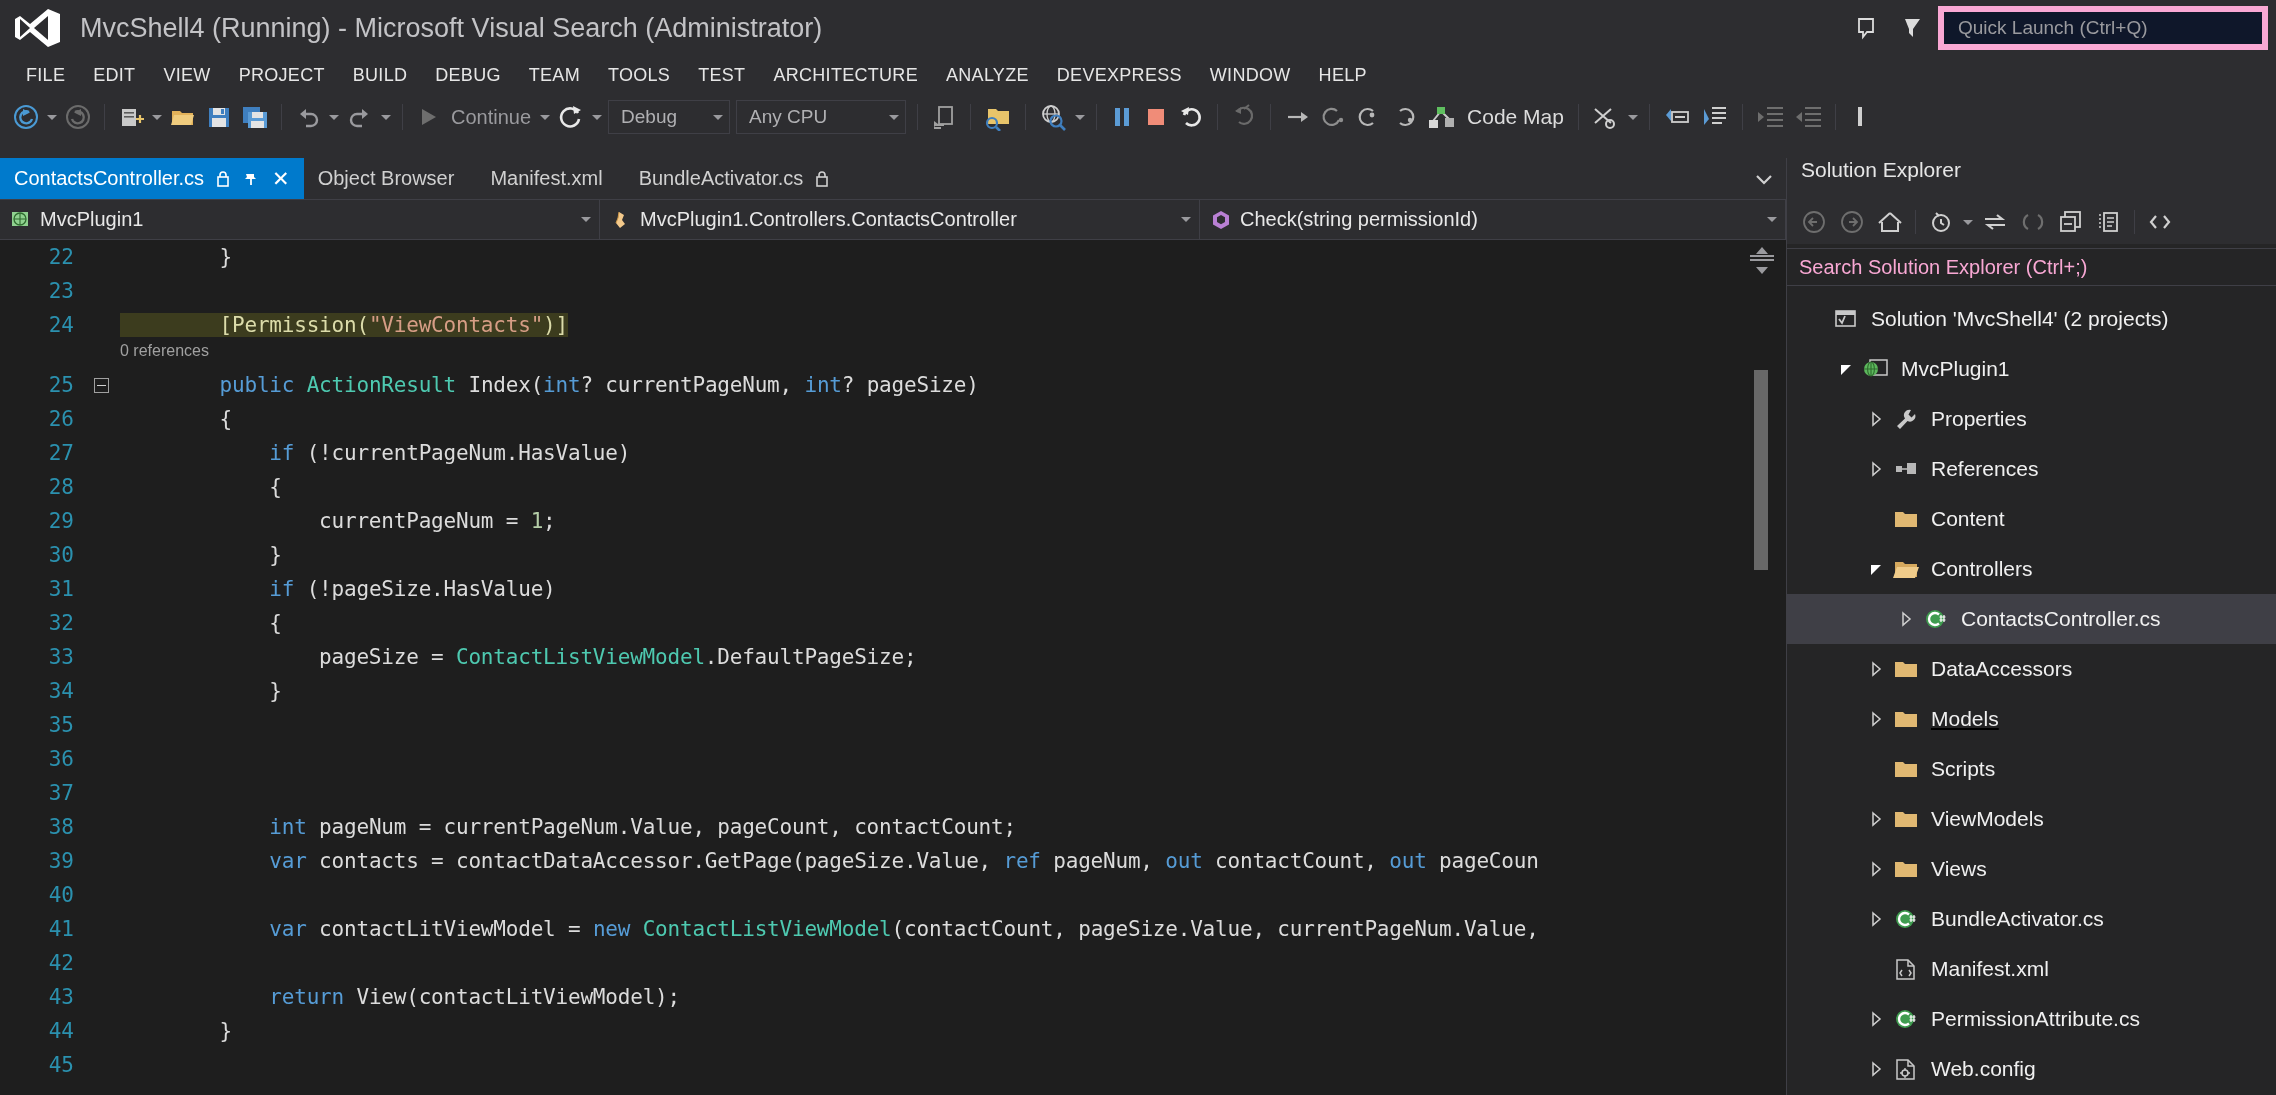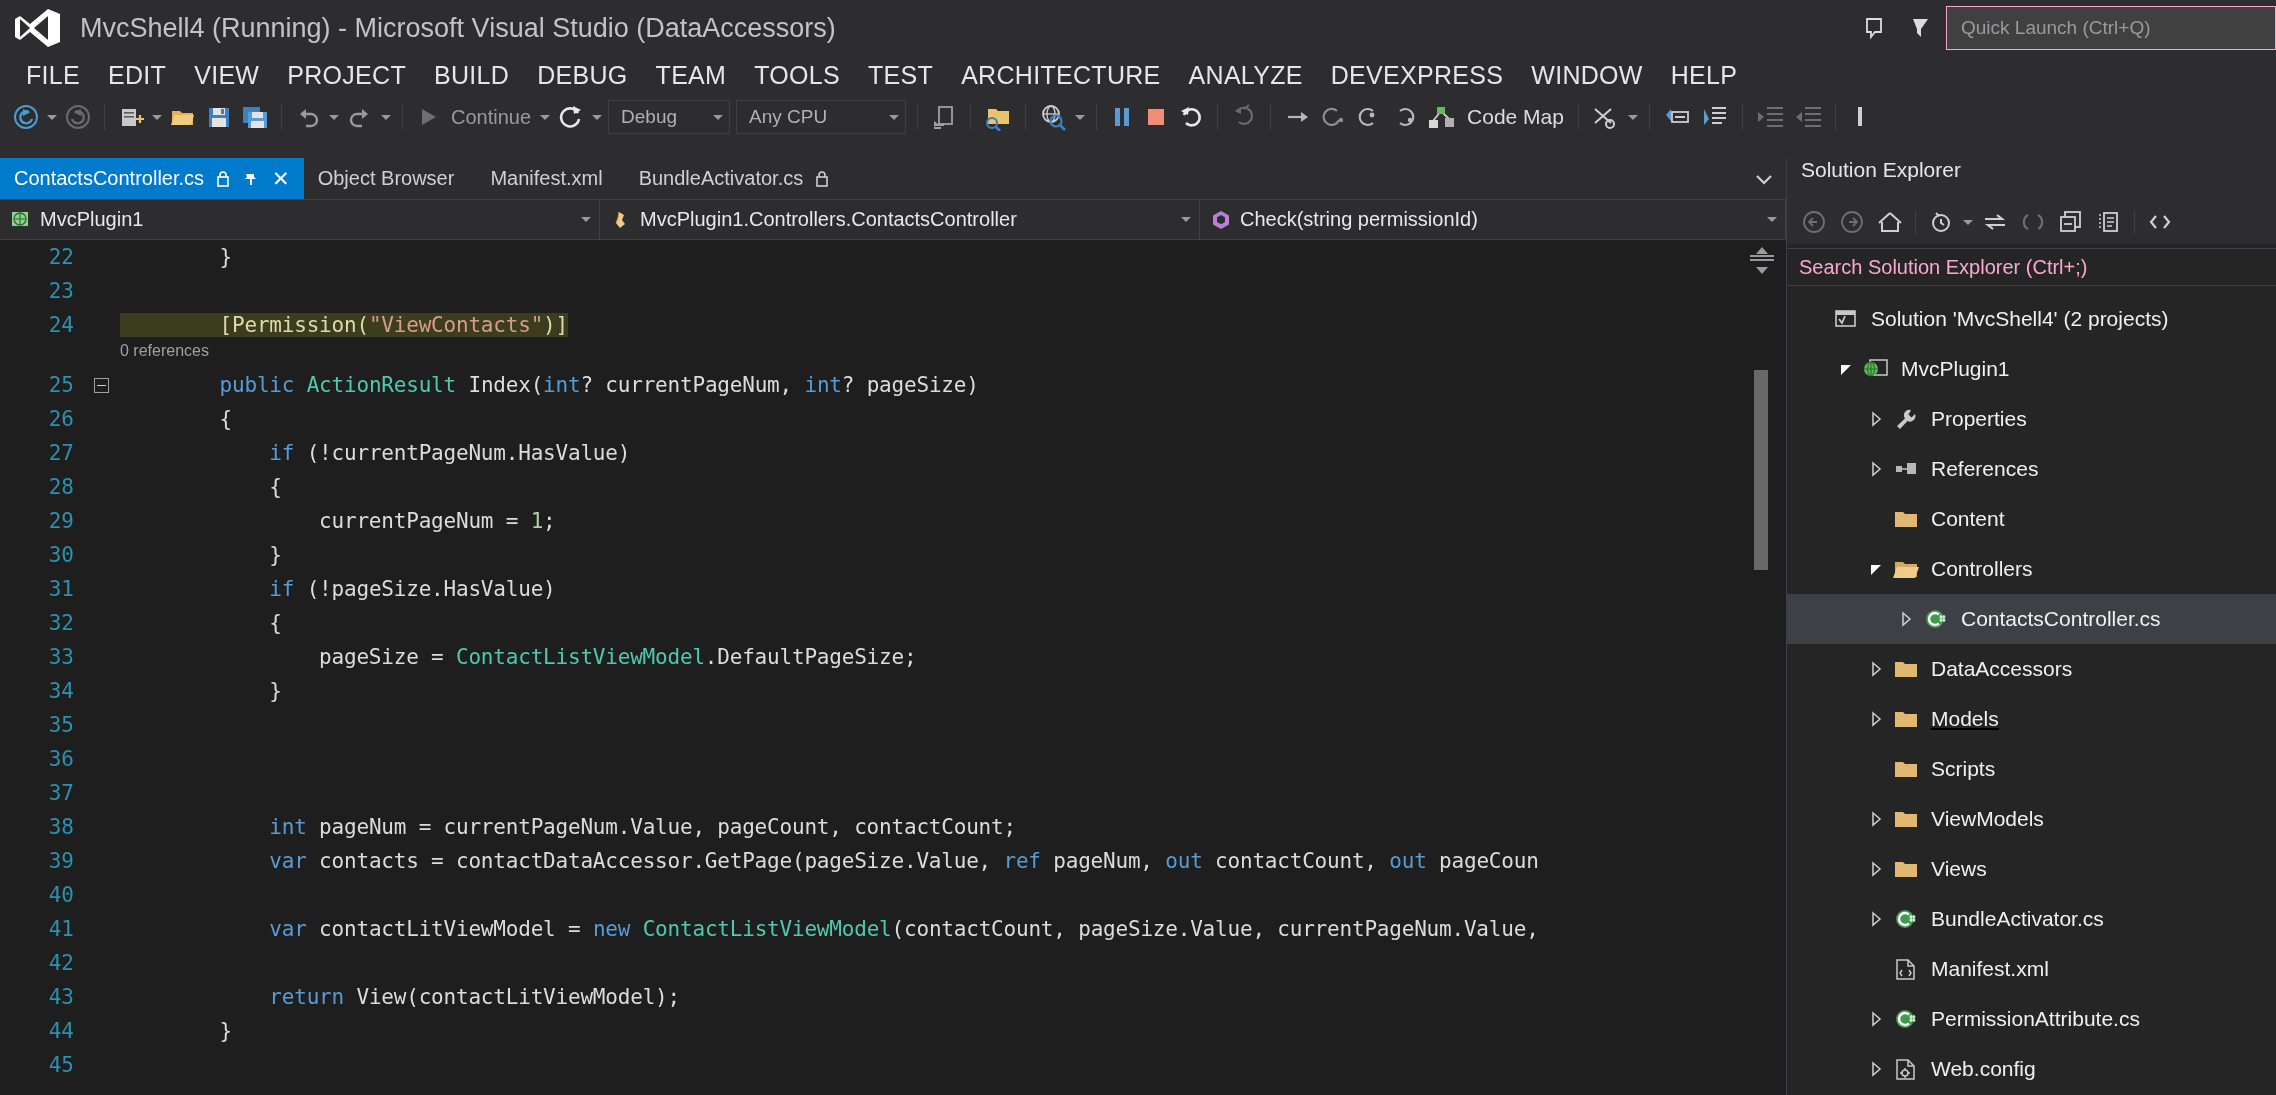--- a/index.html
+++ b/index.html
@@ -18,29 +18,29 @@
     background: #2d2d30; position: relative;
   }
   .vs-logo { width: 48px; height: 42px; margin-left: 14px; flex: 0 0 auto; }
   .title-text {
     color: #c3c3c6; font-size: 27px; margin-left: 18px;
     font-family: "Liberation Sans", sans-serif; white-space: nowrap;
   }
   .title-right { position:absolute; right: 0; top: 0; height: 56px; display:flex; align-items:center; }
   .tb-icon { width: 40px; height: 40px; display:flex; align-items:center; justify-content:center; margin-right: 6px; }
   .quicklaunch {
-    width: 330px; height: 44px; border: 1px solid #f9a8d4; background: #404040;
+    width: 330px; height: 44px; border: 6px solid #f9a8d4; background: #0f172a;
     color: #9a9a9e; font-size: 19px; display: flex; align-items: center; padding-left: 14px;
-    margin-right: 0px;
+    margin-right: 8px;
   }
 
   
   .menubar { height: 38px; display: flex; align-items: center; padding-left: 12px; background:#2d2d30; }
   .menu-item {
-    color: #e6e6e6; font-size: 25px; letter-spacing: .3px;
+    color: #e6e6e6; font-size: 18px; letter-spacing: .3px;
     padding: 4px 14px; white-space: nowrap; cursor: default;
   }
 
   
   .toolbar {
     height: 46px; display: flex; align-items: center; padding-left: 8px;
     background: #2d2d30; border-bottom: none;
   }
   .tb-btn { height: 38px; min-width: 34px; display:flex; align-items:center; justify-content:center; padding: 0 4px; }
   .tb-sep { width: 1px; height: 26px; background: #3f3f46; margin: 0 8px; }
@@ -149,21 +149,21 @@
 <div class="app">
 
   <div class="titlebar">
     <div class="vs-logo">
       <svg viewBox="0 0 48 42" width="48" height="42">
         <path d="M34,2 L46,7 L46,35 L34,40 L16,25 L6,33 L1,30 L1,12 L6,9 L16,17 Z" fill="#ffffff"></path>
         <path d="M6,12 L6,30 L16,21 Z" fill="#2d2d30"></path>
         <path d="M34,9 L20,21 L34,33 Z" fill="#2d2d30"></path>
       </svg>
     </div>
-    <div class="title-text">MvcShell4 (Running) - Microsoft Visual Studio (DataAccessors)</div>
+    <div class="title-text">MvcShell4 (Running) - Microsoft Visual Search (Administrator)</div>
     <div class="title-right">
       <div class="tb-icon">
         <svg width="26" height="26" viewBox="0 0 26 26">
           <path d="M6,4 h14 v13 h-6 l-4,5 v-5 h-4 z" fill="none" stroke="#dcdcdc" stroke-width="1.8"></path>
         </svg>
       </div>
       <div class="tb-icon">
         <svg width="26" height="26" viewBox="0 0 26 26">
           <path d="M6,4 L21,4 L14,14 L14,22 L10,18 L10,14 Z" fill="#dcdcdc"></path>
         </svg>

